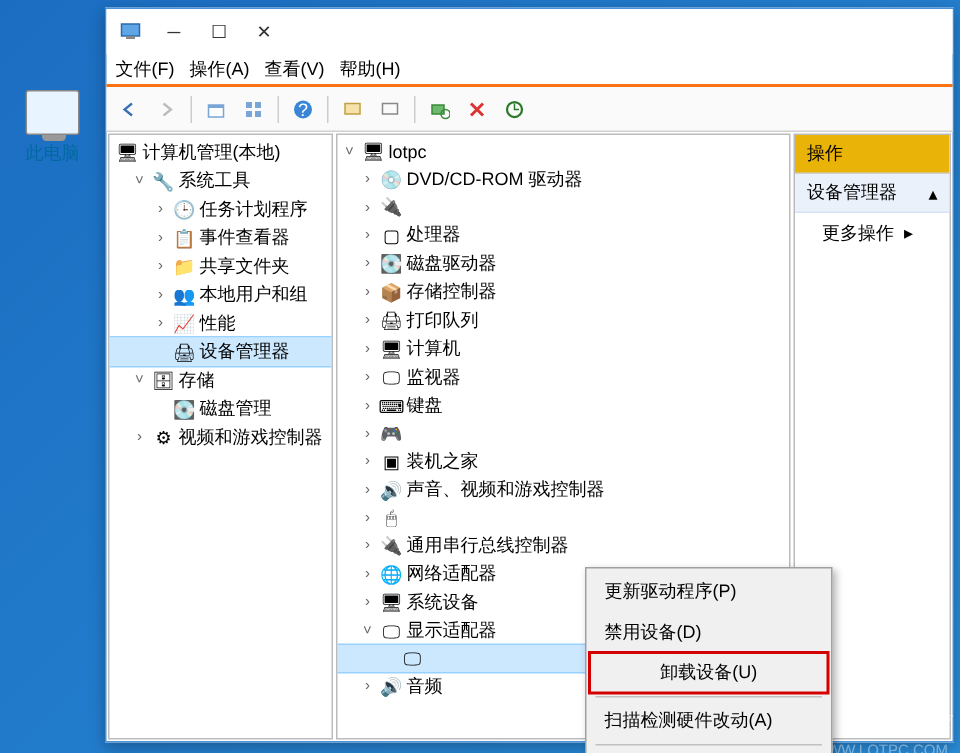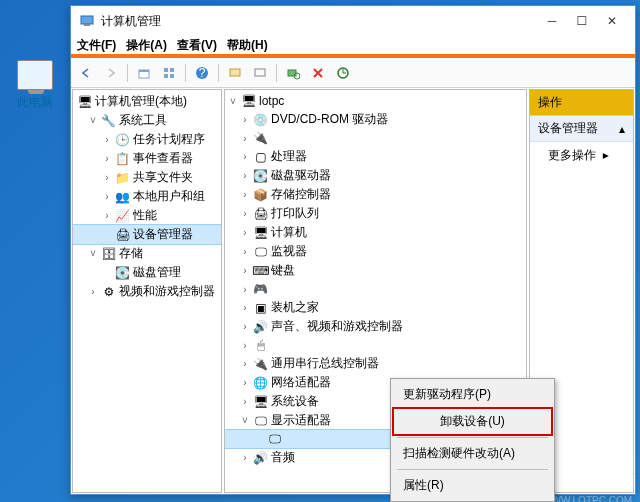--- a/index.html
+++ b/index.html
@@ -6,21 +6,21 @@
 body { margin: 0; background: linear-gradient(135deg, #1b6dc1, #2a8cd8); width: 640px; height: 502px; overflow: hidden; position: relative; }
 .desktop-icon { position: absolute; left: 10px; top: 60px; width: 50px; text-align: center; color: #0369a1; }
 .desktop-icon .ic { width: 36px; height: 30px; margin: 0 auto 4px; background: #e8f4ff; border: 1px solid #888; border-radius: 2px; position: relative; }
 .desktop-icon .ic::after { content: ""; position: absolute; left: 10px; bottom: -5px; width: 16px; height: 4px; background: #999; border-radius: 0 0 3px 3px; }
 .window { position: absolute; left: 70px; top: 5px; width: 566px; height: 490px; background: #fff; border: 1px solid #4a90d6; box-shadow: 0 3px 10px rgba(0,0,0,.3); display: flex; flex-direction: column; }
 .titlebar { height: 30px; background: #fff; display: flex; align-items: center; padding: 0 8px; }
 .titlebar .tico { width: 16px; height: 16px; margin-right: 6px; display: inline-block; }
 .titlebar .ttl { flex: 1; }
 .winbtns { display: flex; }
 .winbtn { width: 30px; height: 22px; display: flex; align-items: center; justify-content: center; color: #333; cursor: default; }
-.menubar { height: 22px; display: flex; align-items: center; padding: 0 6px; gap: 10px; border-bottom: 4px solid #f97316; font-weight: bold; }
+.menubar { height: 22px; display: flex; align-items: center; padding: 0 6px; gap: 10px; border-bottom: 2px solid #f97316; }
 .menubar span { cursor: default; }
 .toolbar { height: 30px; display: flex; align-items: center; padding: 0 4px; gap: 3px; border-bottom: 1px solid #d0d0d0; background: #fafafa; }
 .tbtn { width: 22px; height: 22px; display: flex; align-items: center; justify-content: center; border: 1px solid transparent; cursor: default; }
 .tsep { width: 1px; height: 18px; background: #ccc; margin: 0 2px; }
 .content { flex: 1; display: flex; overflow: hidden; }
 .pane { border: 1px solid #bcbcbc; margin: 1px; overflow: auto; background: #fff; }
 .pane.left { width: 150px; }
 .pane.mid { flex: 1; }
 .pane.right { width: 105px; }
 .tree { padding: 2px 0; }
@@ -50,21 +50,20 @@
 </div>
 
 <div class="window">
   <div class="titlebar">
     <span class="tico">
       <svg width="16" height="16">
           <rect x="2" y="3" width="12" height="8" fill="#5ea6e6" stroke="#2a6bb0"></rect>
           <rect x="5" y="11" width="6" height="2" fill="#888"></rect>
         </svg>
     </span>
-    <span class="ttl">计算机管理</span>
     <div class="winbtns">
       <div class="winbtn">─</div>
       <div class="winbtn">☐</div>
       <div class="winbtn close">✕</div>
     </div>
   </div>
 
   <div class="menubar">
     <span>文件(F)</span>
     <span>操作(A)</span>
@@ -307,20 +306,21 @@
       </div>
       <div class="actions-item">
         <span>更多操作</span>&nbsp;&nbsp;<span>▸</span>
       </div>
     </div>
   </div>
 </div>
 
 <div class="ctxmenu">
   <div class="ctxitem">更新驱动程序(P)</div>
+  <div class="ctxitem">禁用设备(D)</div>
   <div class="ctxitem hl">卸载设备(U)</div>
   <div class="ctxsep"></div>
   <div class="ctxitem">扫描检测硬件改动(A)</div>
   <div class="ctxsep"></div>
   <div class="ctxitem">属性(R)</div>
 </div>
 
 <div class="watermark">
   <span class="star">☆</span>
   <span>装机之家</span>

